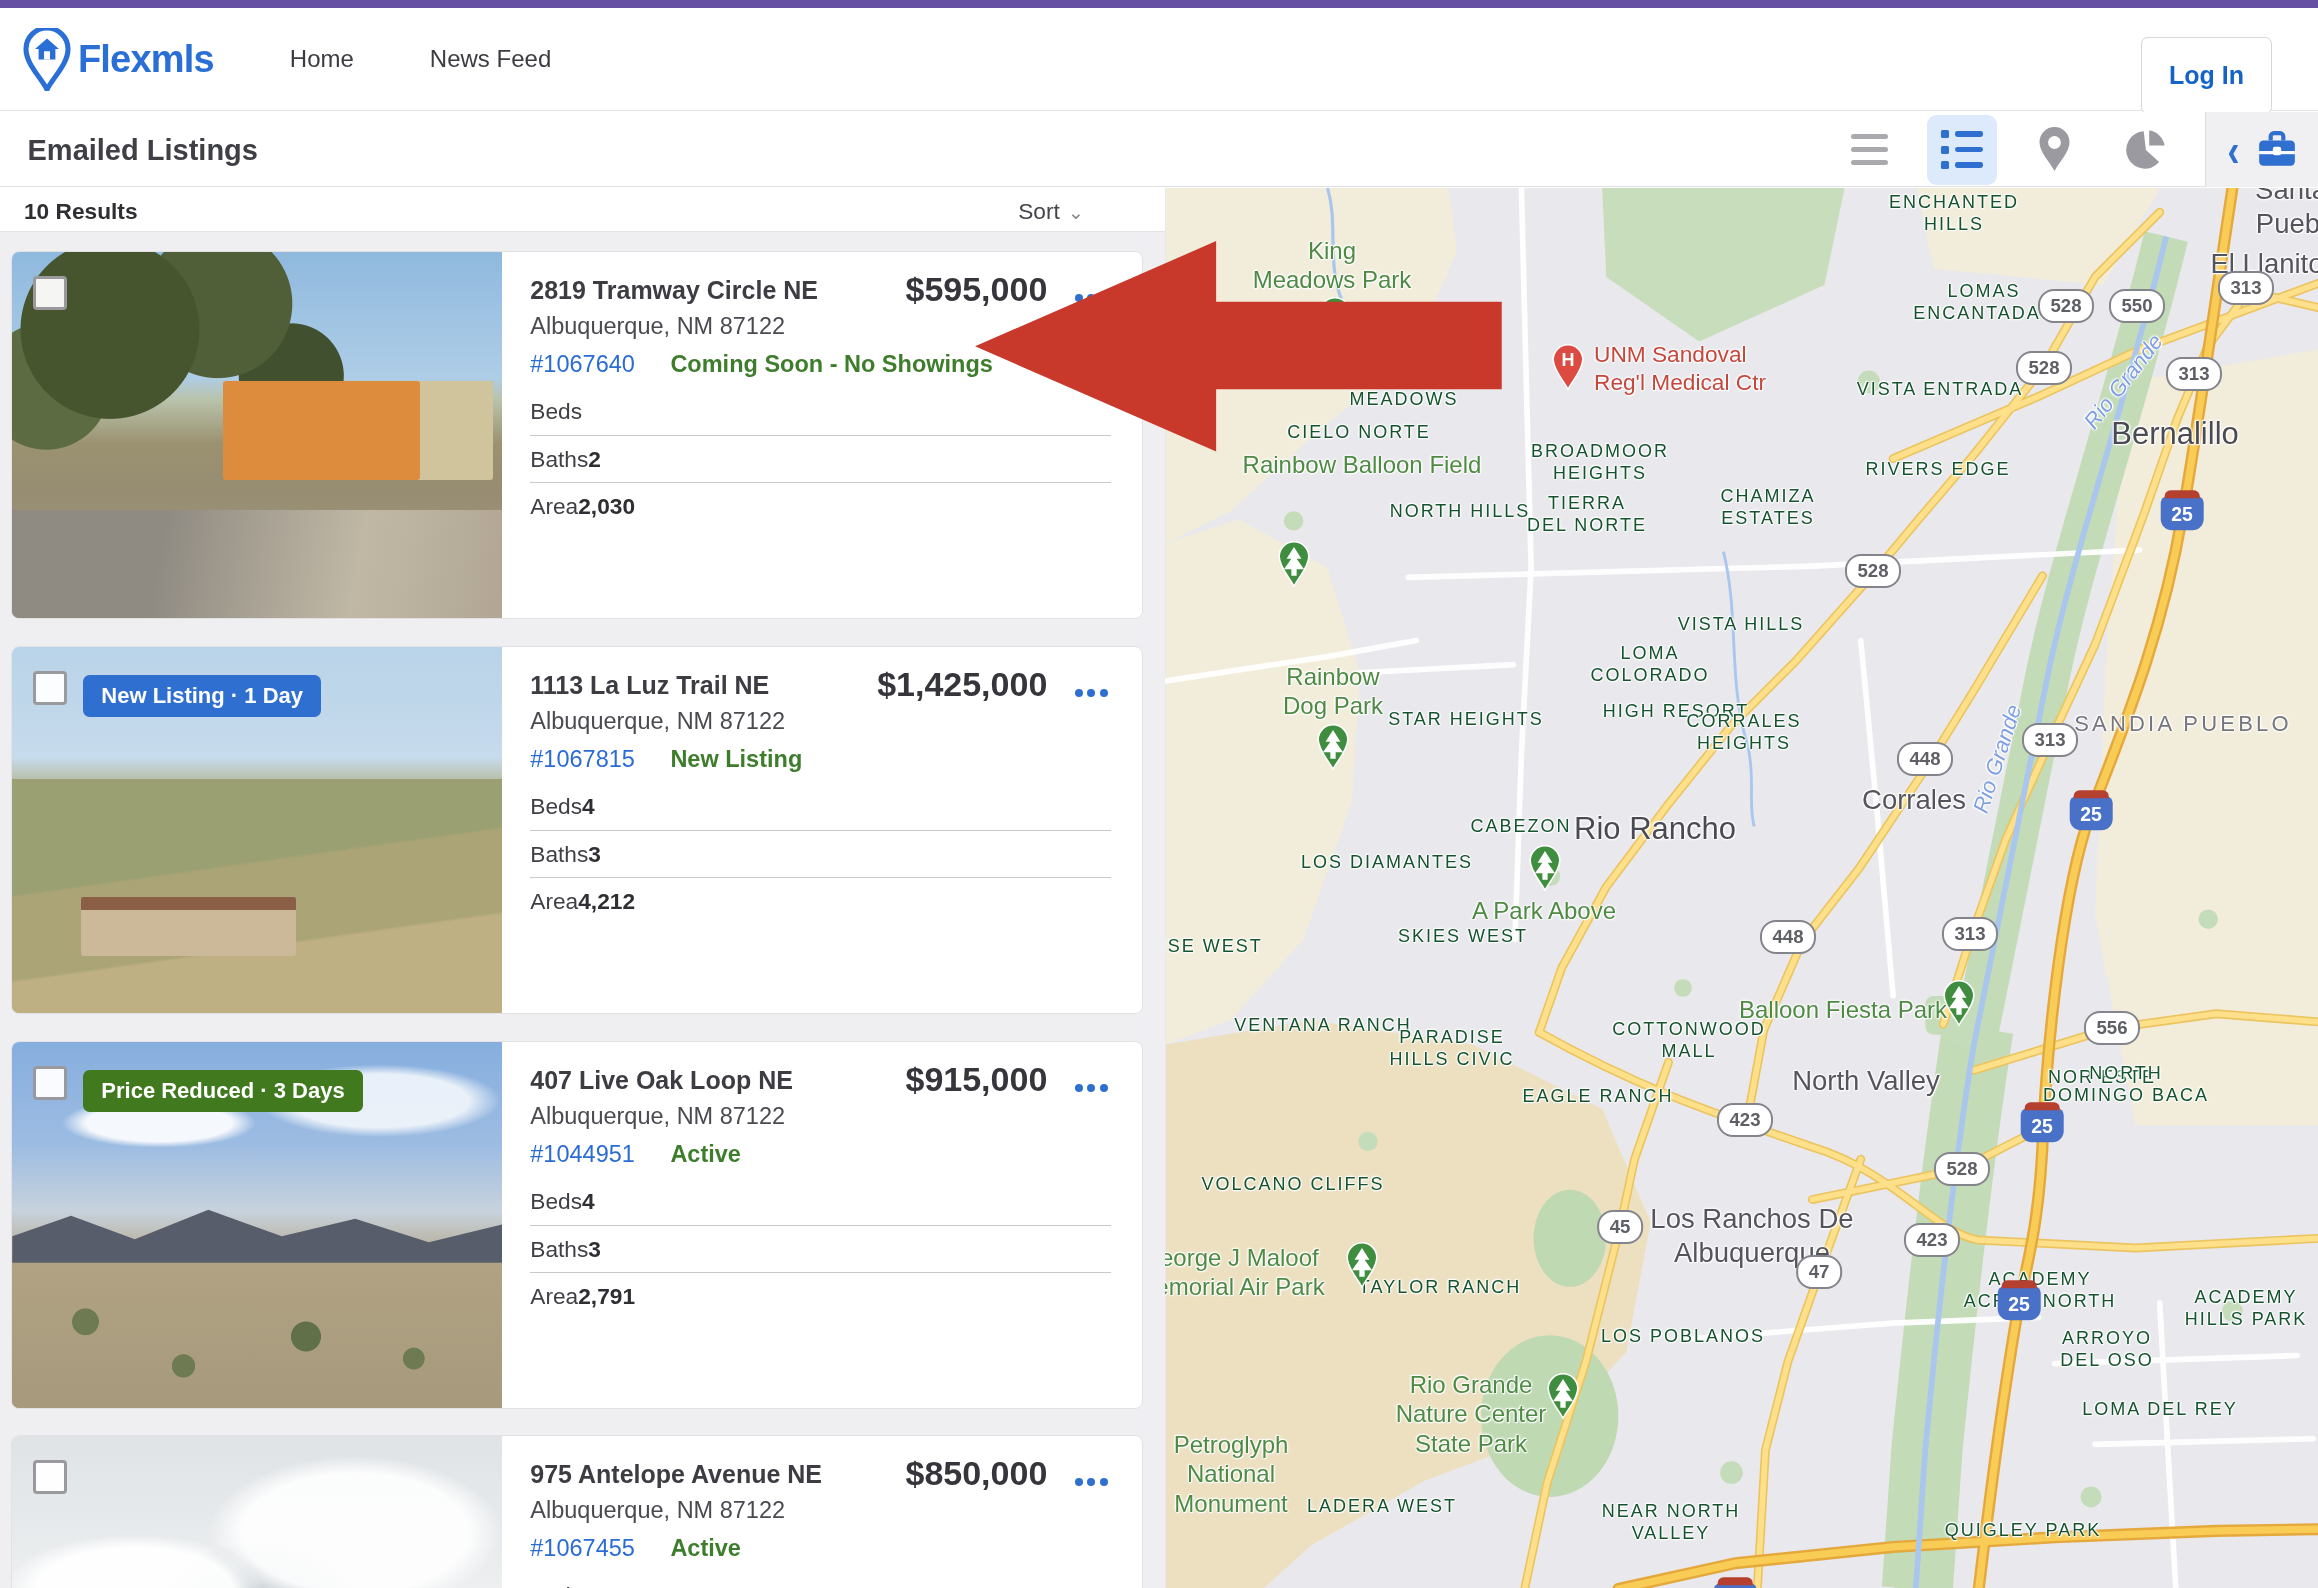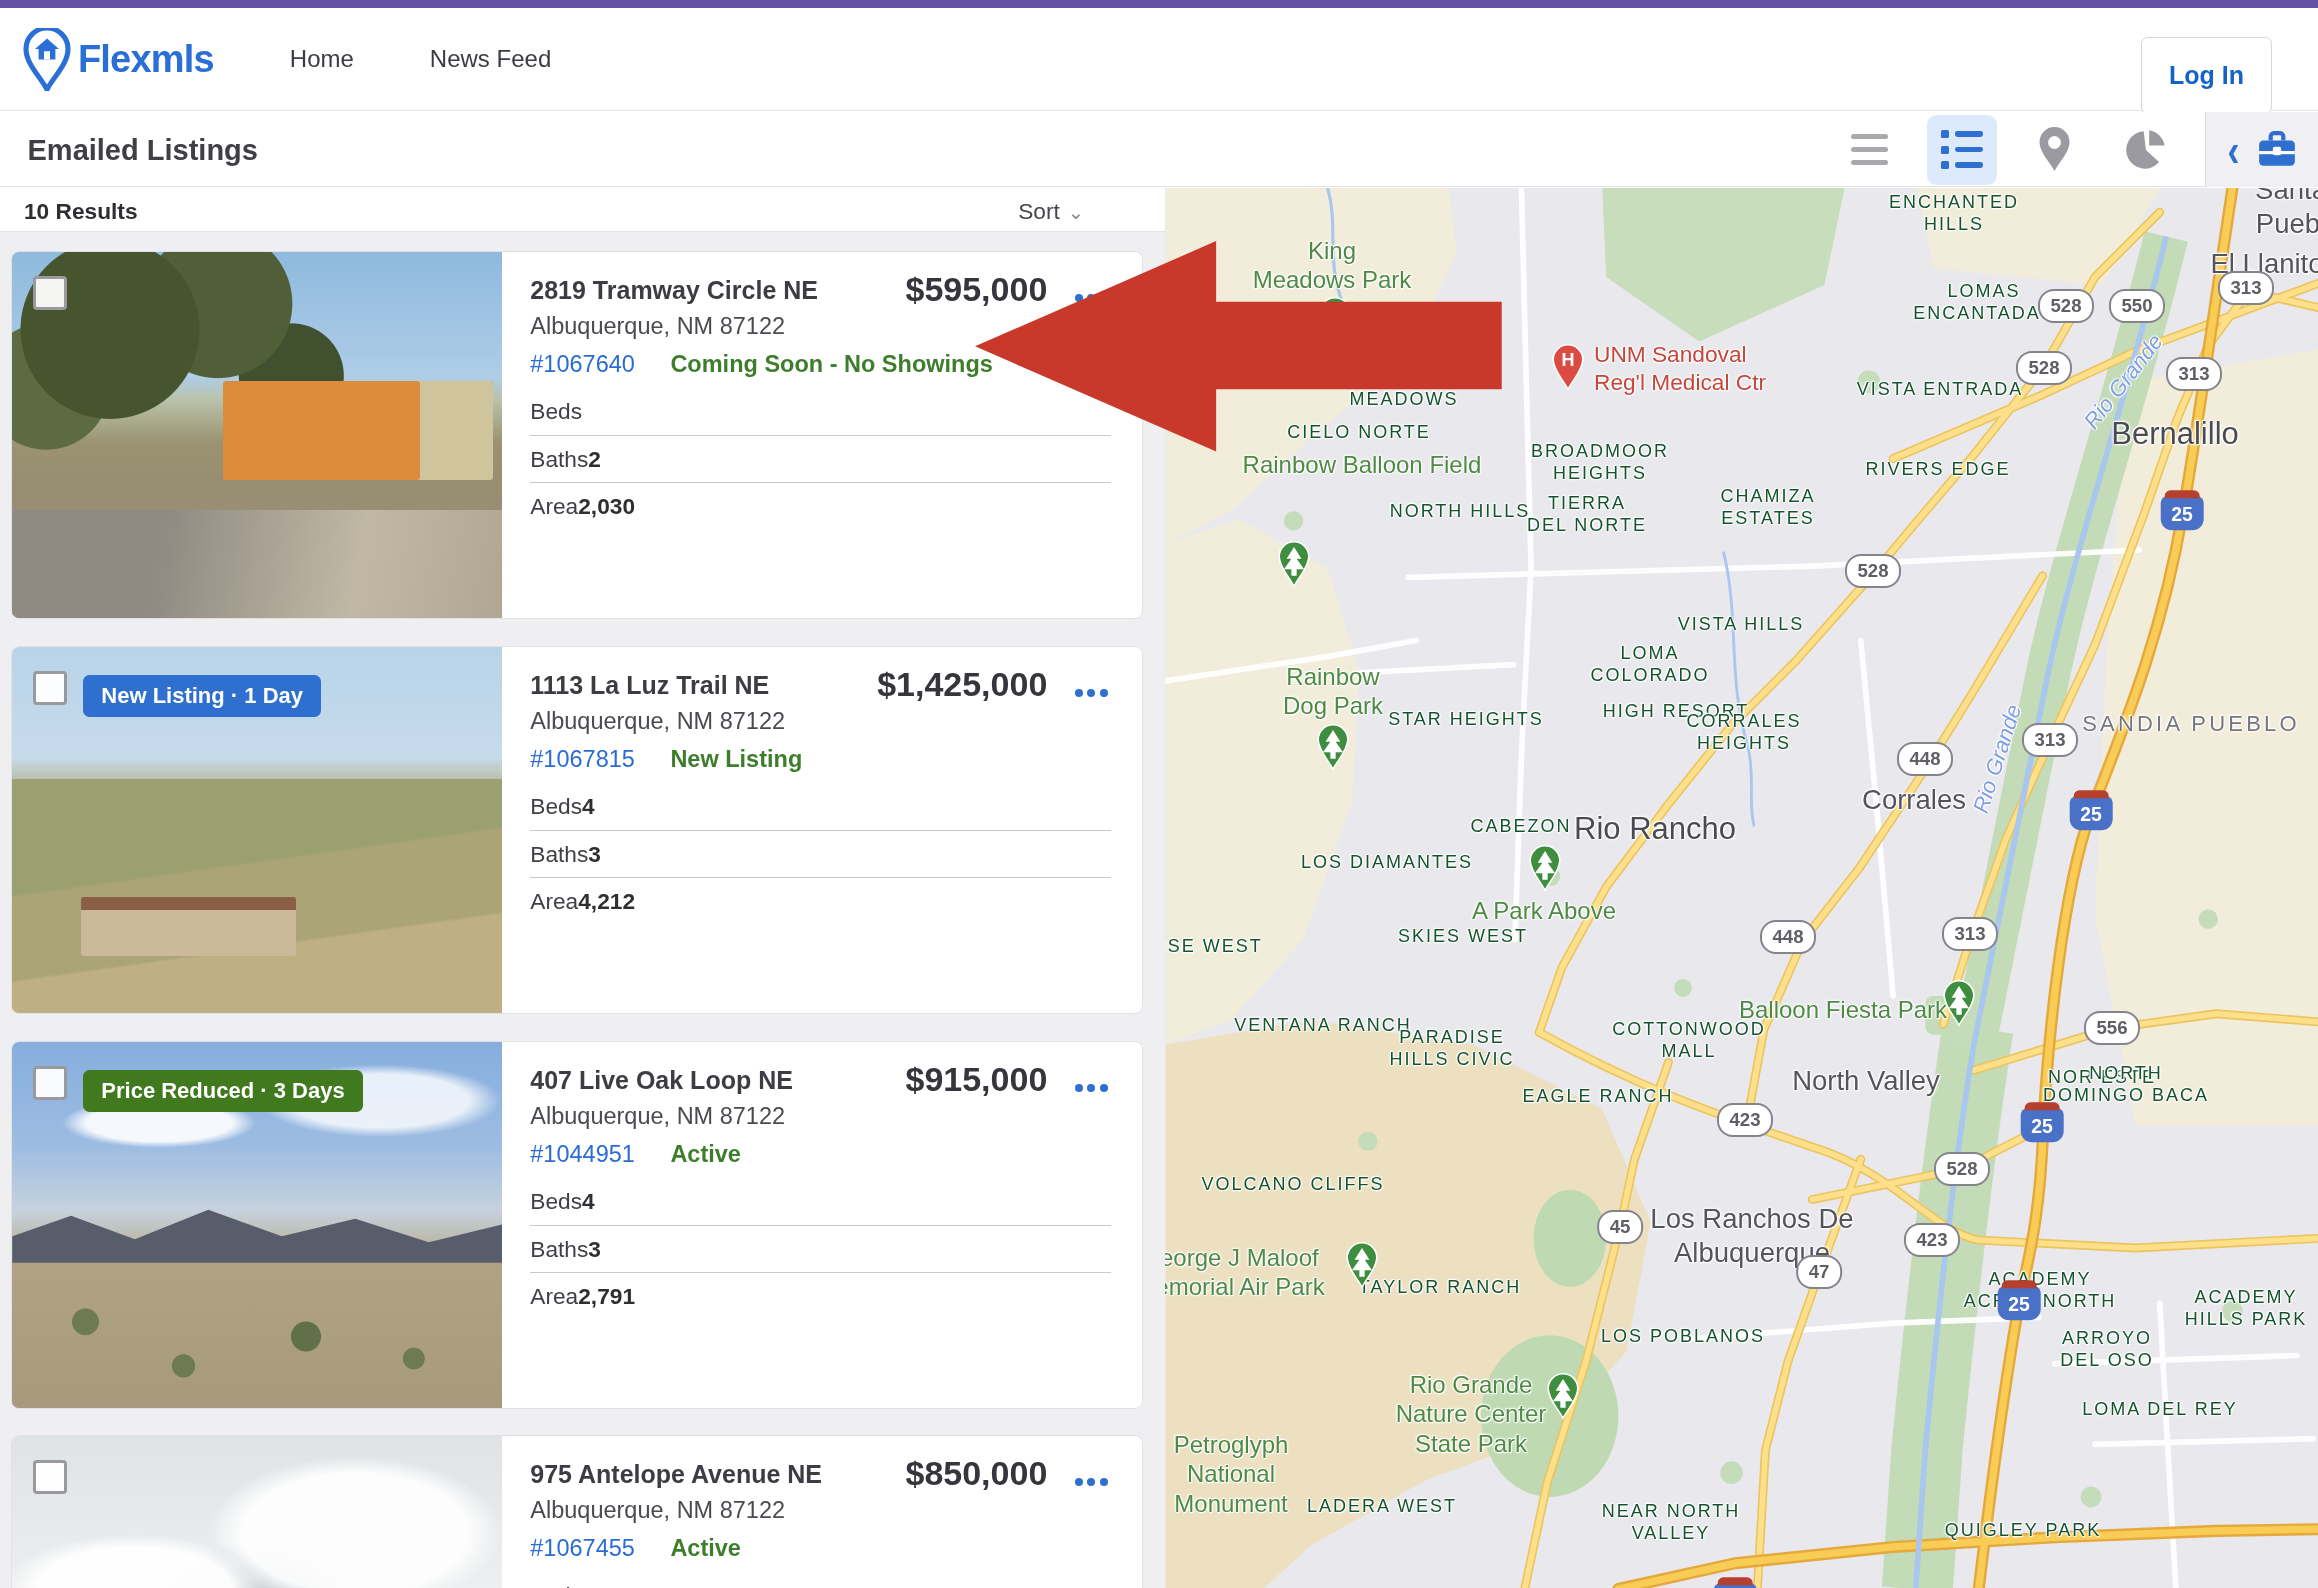--- a/index.html
+++ b/index.html
@@ -69,21 +69,21 @@
   .slabel { font-size:22.7px; color:#3f3f45; }
   .sval { font-size:22.7px; font-weight:bold; color:#2f2f33; }
 
   
   .map { position:absolute; left:1165px; top:188px; width:1154px; height:1401px; background:#e9e8ed; overflow:hidden; }
   .map svg.base { position:absolute; left:0; top:0; }
   #mlabels { position:absolute; left:0; top:0; width:100%; height:100%; }
   .ml { position:absolute; transform:translate(-50%,-50%); text-align:center; white-space:nowrap;
     text-shadow:0 0 3.2px #fff,0 0 3.2px #fff,0 0 2.4px #fff,0.8px 0.8px 0 #fff,-0.8px -0.8px 0 #fff; line-height:1.22; }
   .ml.nb { font-size:18px; letter-spacing:2px; color:#14532d; font-weight:400; }
-  .ml.nblg { font-size:22px; letter-spacing:3.2px; color:#76767f; font-weight:500;margin-left:8px; }
+  .ml.nblg { font-size:22px; letter-spacing:3.2px; color:#76767f; font-weight:500; }
   .ml.city { font-size:27.5px; color:#54545c; }
   .ml.citylg { font-size:31px; color:#4a4a52; }
   .ml.park { font-size:24px; color:#4e8a44; }
   .ml.water { font-size:22px; color:#7f9fe3; font-style:italic; }
   .ml.hosp { font-size:22.7px; color:#c4473c; text-align:left; transform:translate(0,-50%); }
   .mpin { position:absolute; transform:translate(-50%,-55%); }
   .rb { position:absolute; transform:translate(-50%,-50%); font-weight:bold; text-align:center; }
   .rb-s, .rb-us { background:#fff; border:2.4px solid #84848d; border-radius:16px; color:#5f6066;
     font-size:18.6px; padding:4px 10.5px; }
   .rb-us { border-radius:16px; }

